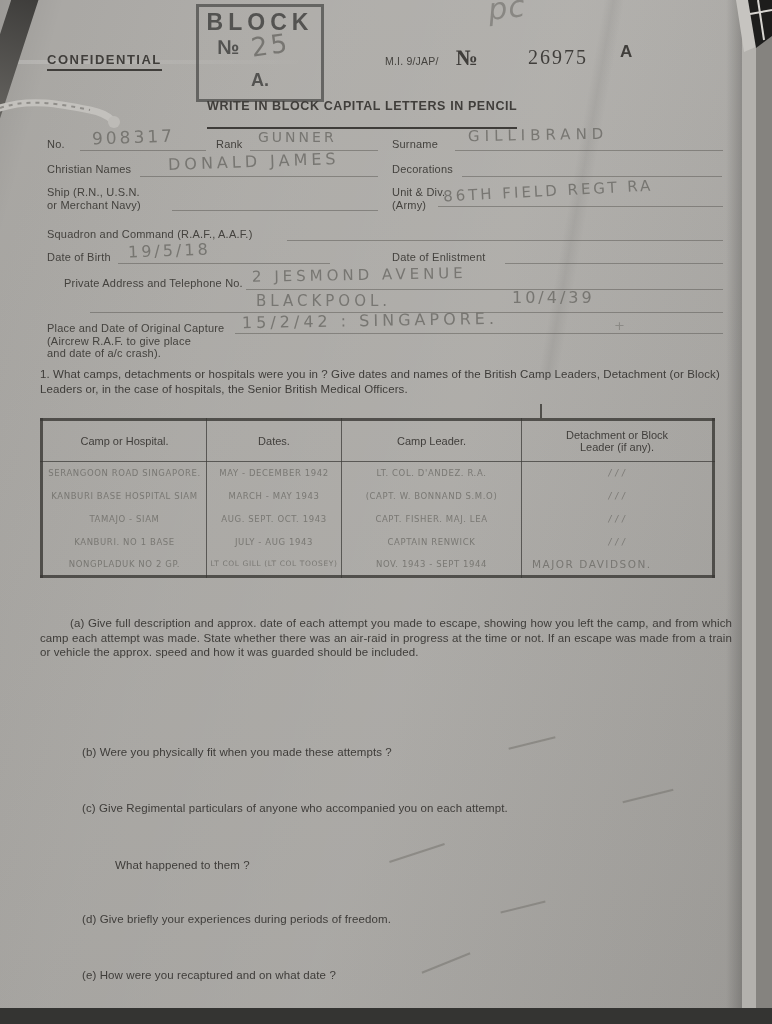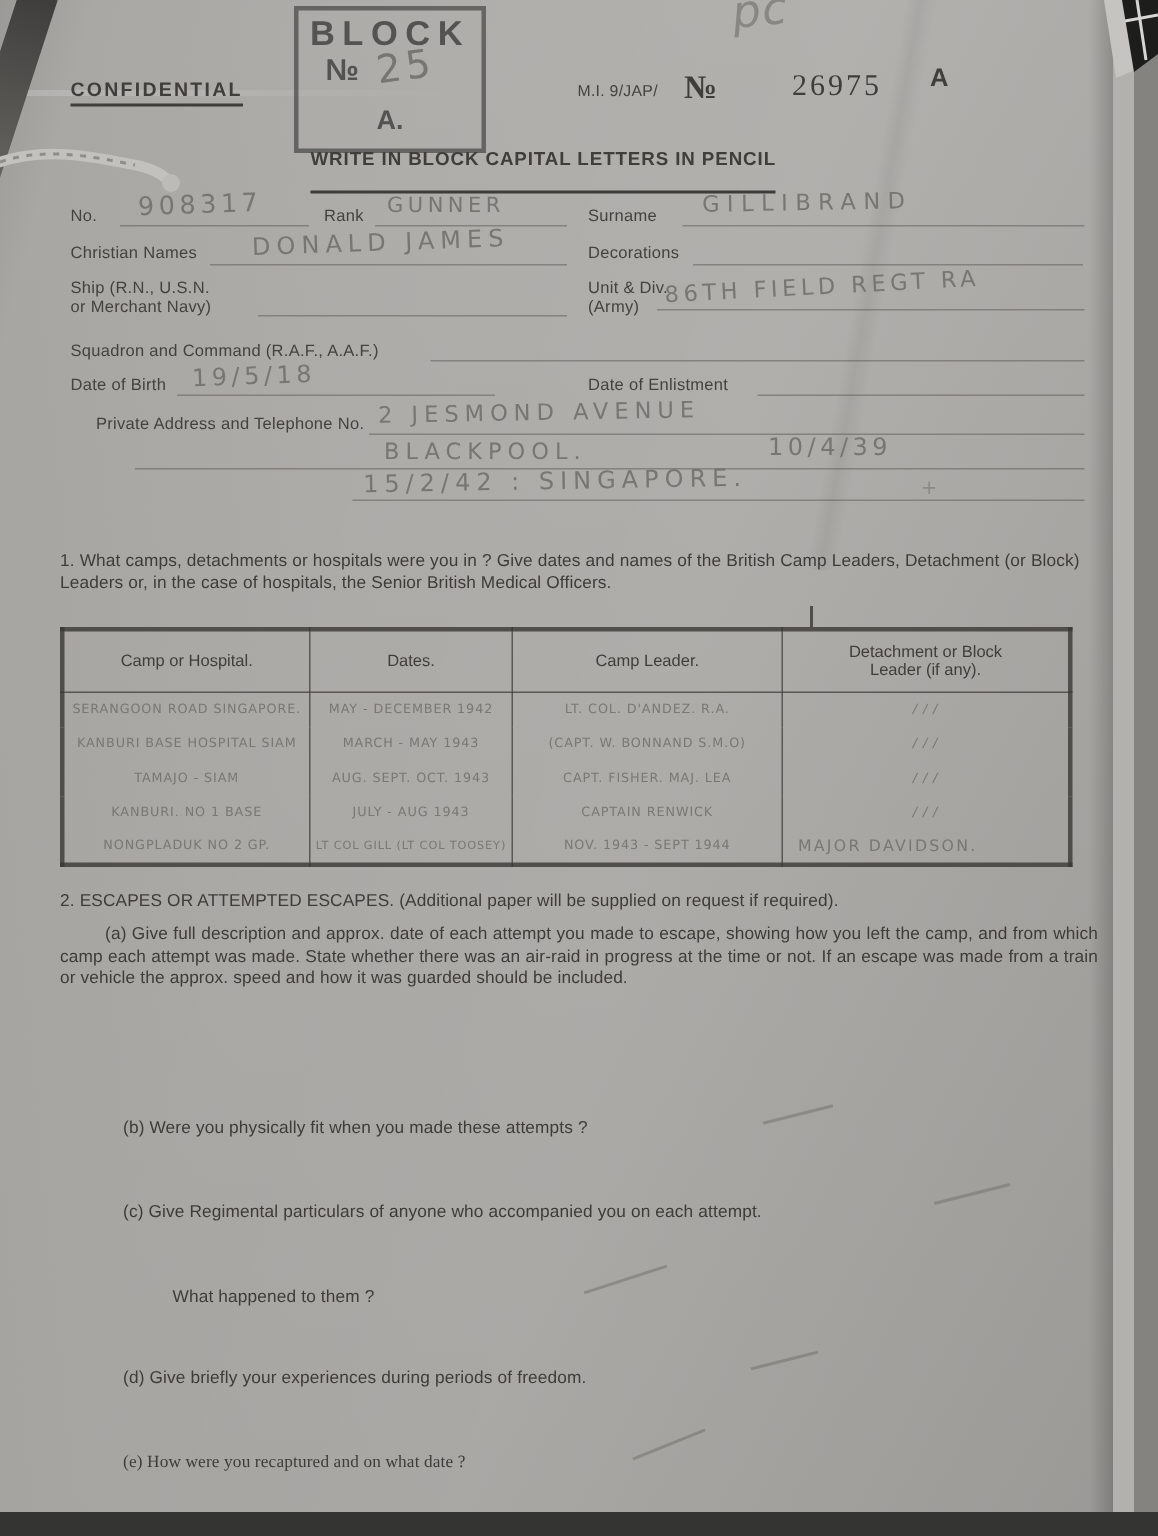--- a/index.html
+++ b/index.html
@@ -131,20 +131,23 @@
   <div class="abs lbl" style="left:392px;top:251px;">Date of Enlistment</div>
   <div class="abs hand" style="left:512px;top:240px;font-size:16px;margin-top:48px;">10/4/39</div>
   <div class="rule" style="left:505px;top:263px;width:218px;"></div>
 
   <div class="abs lbl" style="left:64px;top:277px;">Private Address and Telephone No.</div>
   <div class="abs hand" style="left:252px;top:266px;font-size:15px;letter-spacing:4px;transform:rotate(-1deg);">2 JESMOND AVENUE</div>
   <div class="rule" style="left:246px;top:289px;width:477px;"></div>
   <div class="abs hand" style="left:256px;top:292px;font-size:15px;letter-spacing:4px;">BLACKPOOL.</div>
   <div class="rule" style="left:90px;top:312px;width:633px;"></div>
 
+  <div class="abs lbl prewrap" style="left:47px;top:322px;">Place and Date of Original Capture
+(Aircrew R.A.F. to give place
+and date of a/c crash).</div>
   <div class="abs hand" style="left:242px;top:311px;font-size:16px;letter-spacing:4px;transform:rotate(-1deg);">15/2/42 : SINGAPORE.</div>
   <div class="rule" style="left:235px;top:333px;width:488px;"></div>
   <div class="abs hand" style="left:614px;top:318px;font-size:13px;opacity:.6;">+</div>
 
   <div class="abs qtext" style="left:40px;top:367px;width:682px;">1.    What camps, detachments or hospitals were you in ?    Give dates and names of the British Camp Leaders, Detachment (or Block) Leaders or, in the case of hospitals, the Senior British Medical Officers.</div>
 
   <div class="abs" style="left:540px;top:404px;width:0;height:14px;border-left:2px solid rgba(58,56,53,0.8);"></div>
 
   <table class="camps">
     <colgroup>
@@ -186,31 +189,30 @@
     </tr>
     <tr class="datarow">
       <td class="hcell">NONGPLADUK NO 2 GP.</td>
       <td class="hcell" style="font-size:7.5px;">LT COL GILL (LT COL TOOSEY)</td>
       <td class="hcell">NOV. 1943 - SEPT 1944</td>
       <td class="hcell" style="font-size:10.5px;letter-spacing:1.5px;text-align:left;padding-left:10px;">MAJOR DAVIDSON.</td>
     </tr>
   </tbody>
     </table>
 
-  <div class="abs qtext" style="left:40px;top:594px;width:690px;">2.    ESCAPES OR ATTEMPTED ESCAPES.    (Additional paper will be supplied on request if required).</div>
   <div class="abs qtext" style="left:40px;top:616px;width:692px;text-indent:30px;text-align:justify;">(a)   Give full description and approx. date of each attempt you made to escape, showing how you left the camp, and from which camp each attempt was made.   State whether there was an air-raid in progress at the time or not.   If an escape was made from a train or vehicle the approx. speed and how it was guarded should be included.</div>
 
   <div class="abs qtext" style="left:82px;top:745px;">(b)   Were you physically fit when you made these attempts ?</div>
   <div class="dash" style="left:508px;top:742px;width:48px;"></div>
 
   <div class="abs qtext" style="left:82px;top:801px;">(c)   Give Regimental particulars of anyone who accompanied you on each attempt.</div>
   <div class="dash" style="left:622px;top:795px;width:52px;"></div>
 
   <div class="abs qtext" style="left:115px;top:858px;">What happened to them ?</div>
   <div class="dash" style="left:388px;top:852px;width:58px;transform:rotate(-18deg);"></div>
 
   <div class="abs qtext" style="left:82px;top:912px;">(d)   Give briefly your experiences during periods of freedom.</div>
   <div class="dash" style="left:500px;top:906px;width:46px;"></div>
 
-  <div class="abs qtext" style="left:82px;top:968px;font-family:Liberation Serif, serif;">(e)   How were you recaptured and on what date ?</div>
+  <div class="abs qtext" style="left:82px;top:968px;">(e)   How were you recaptured and on what date ?</div>
   <div class="dash" style="left:420px;top:962px;width:52px;transform:rotate(-22deg);"></div>
 
 </div>
 
 </body></html>

